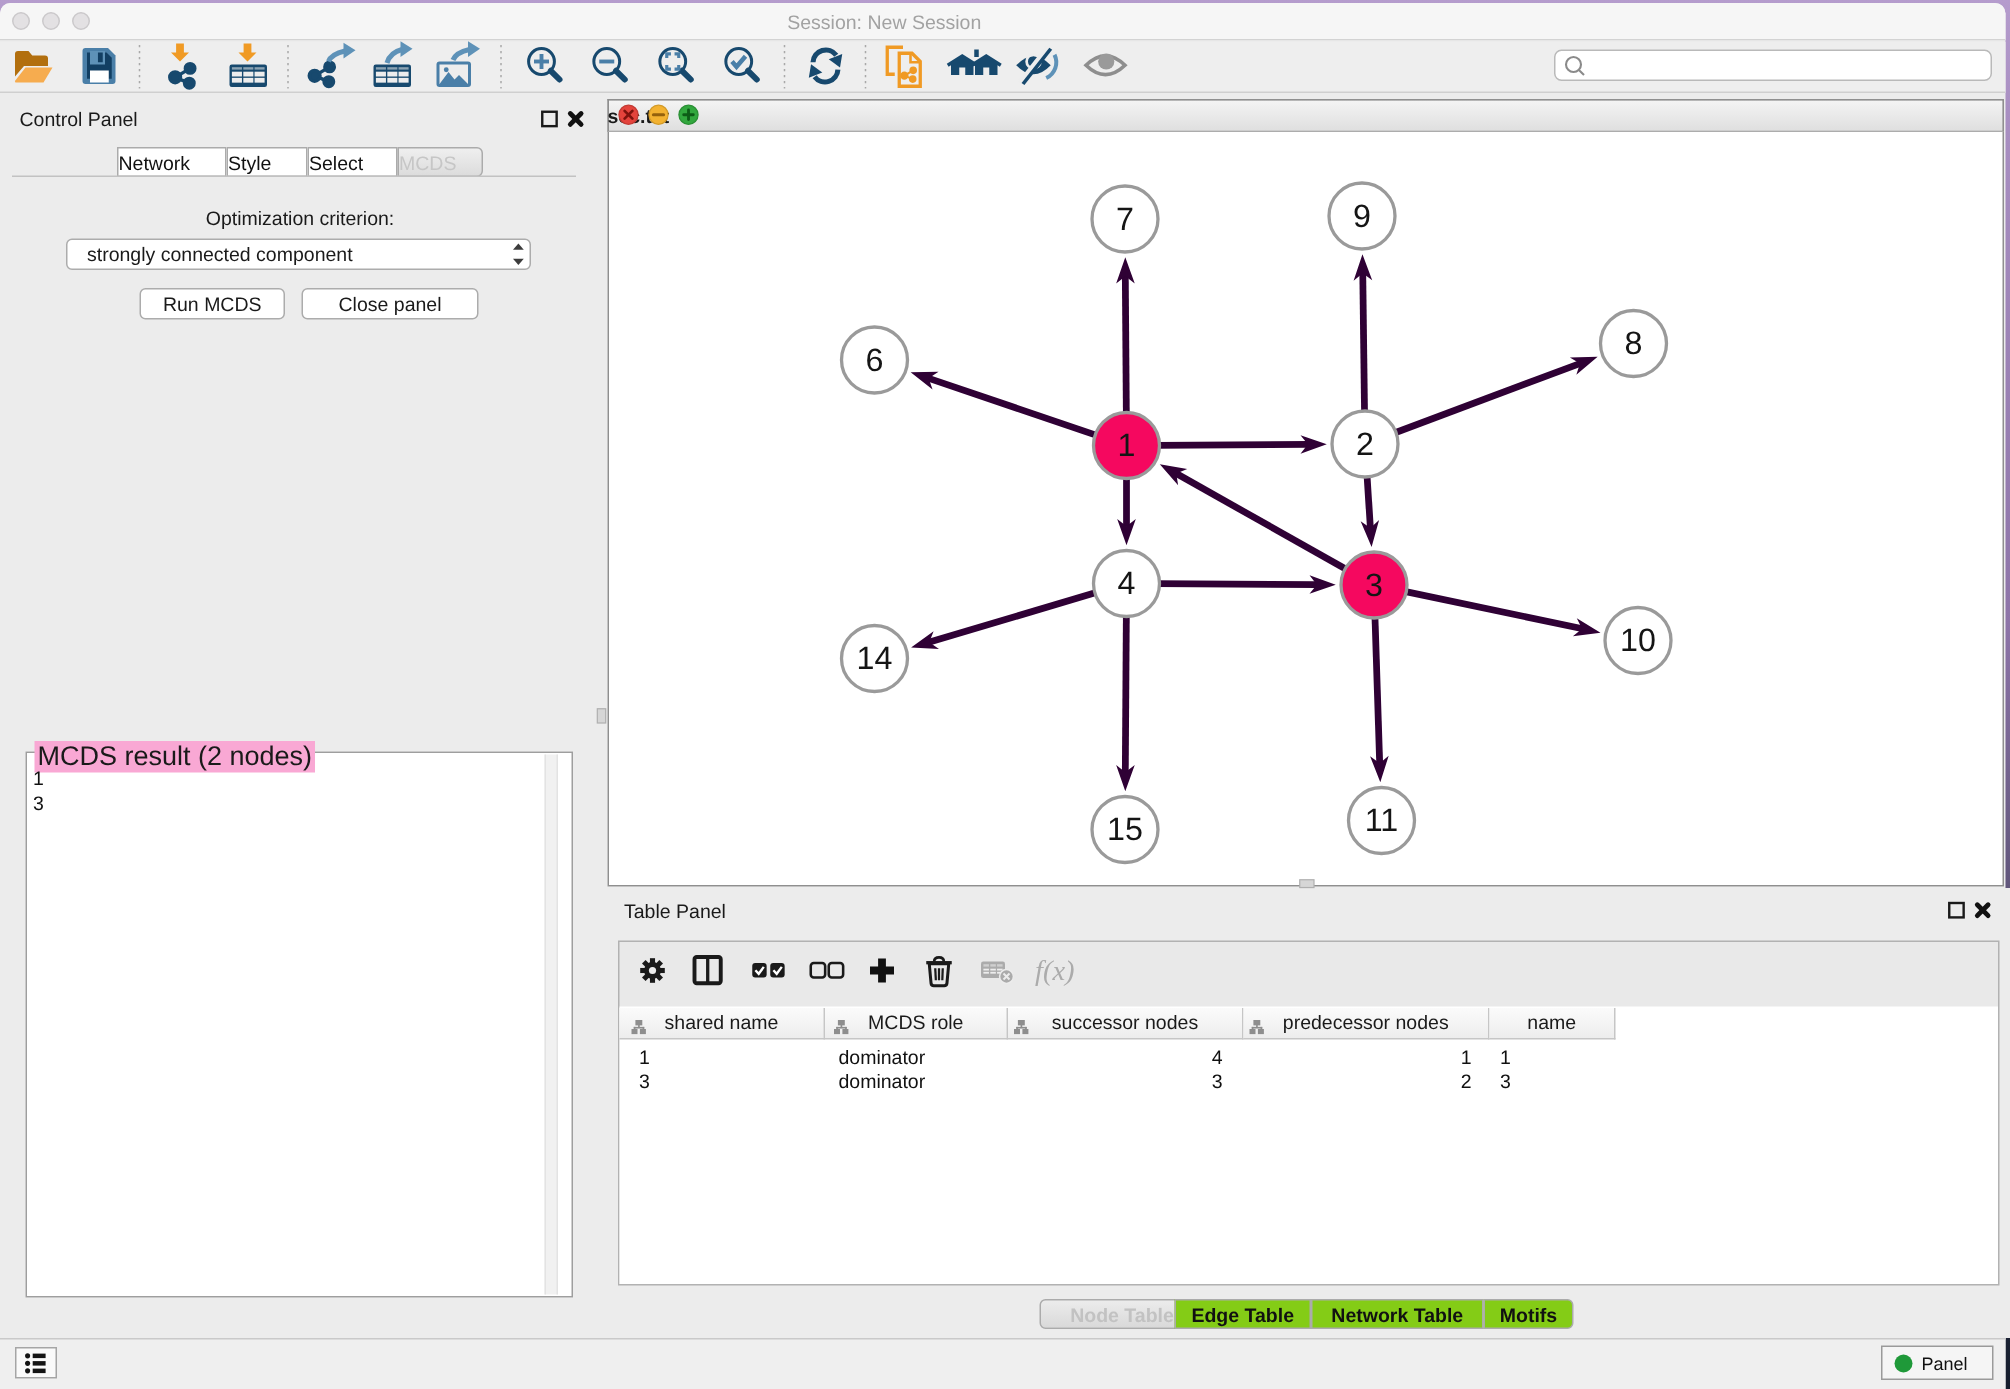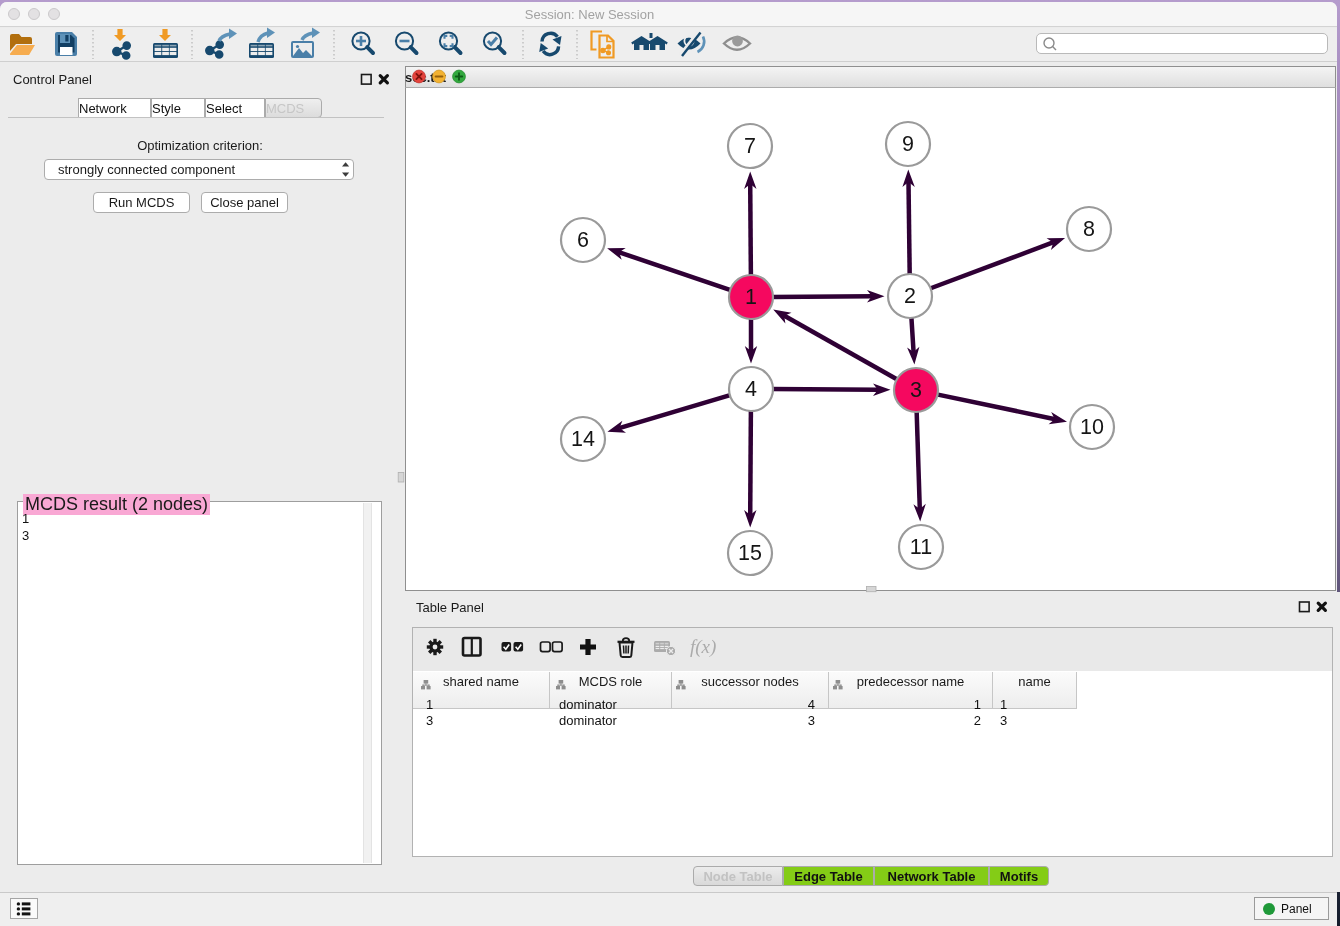--- a/index.html
+++ b/index.html
@@ -21,21 +21,21 @@
 .legend{left:23px;top:494px;background:#f9a8d4;font-size:18px;color:#1A1A1A;padding:0 2px}
 .fstext{left:22px;top:511px;font-size:13px;color:#111;line-height:16.5px}
 .fsscroll{left:363px;top:503px;width:9px;height:360px;background:#F1F1F1;border-left:1px solid #E3E3E3;border-right:1px solid #E3E3E3}
 .netwin{left:405px;top:66px;width:931px;height:525px;background:#FFFFFF;border:1px solid #8F8F8F}
 .nettitle{left:405px;top:66px;width:931px;height:22px;background:linear-gradient(#F4F4F4,#DFDFDF);border:1px solid #8F8F8F;border-bottom:1px solid #ACACAC}
 .nettext{left:405px;top:70px;width:931px;text-align:left;font-size:13px;font-weight:bold;color:#1A1A1A}
 .tpanel{left:392px;top:592px;width:948px;height:300px;background:#ECECEC}
 .tptitle{left:416px;top:600px;font-size:13px;color:#1A1A1A}
 .tbox{left:412px;top:627px;width:921px;height:230px;border:1px solid #B2B2B2;background:#E9E9E9}
 .tblarea{left:413px;top:671px;width:919px;height:185px;background:#FFFFFF}
-.th{top:672px;height:37px;background:linear-gradient(#FBFBFB,#EDEDED);border-right:1px solid #C6C6C6;border-bottom:1px solid #C6C6C6;font-size:13px;color:#1A1A1A;text-align:center;line-height:20px}
+.th{top:672px;height:21px;background:linear-gradient(#FBFBFB,#EDEDED);border-right:1px solid #C6C6C6;border-bottom:1px solid #C6C6C6;font-size:13px;color:#1A1A1A;text-align:center;line-height:20px}
 .cell{font-size:13px;color:#111}
 .btab{top:866px;height:20px;border:1px solid #ABABAB;background:#84cc16;font-size:13px;font-weight:bold;color:#111;text-align:center;line-height:19px}
 .statusbar{left:0;top:892px;width:1337px;height:34px;background:#EFEFEF;border-top:1px solid #C9C9C9}
 .listbtn{left:10px;top:898px;width:28px;height:21px;background:#FAFAFA;border:1px solid #A5A5A5}
 .membtn{left:1254px;top:897px;width:75px;height:23px;background:#F5F5F5;border:1px solid #9A9A9A;font-size:12px;color:#111}
 .memdot{left:8px;top:5px;width:12px;height:12px;border-radius:50%;background:#1F9939}
 </style></head>
 <body>
 <div class="win"></div>
 <div class="titlebar"></div>
@@ -48,21 +48,21 @@
 
 <div class="cptitle">Control Panel</div>
 <div class="tab" style="left:78px;width:73px">Network</div>
 <div class="tab" style="left:151px;width:54px">Style</div>
 <div class="tab" style="left:205px;width:60px">Select</div>
 <div class="tab seltab" style="left:265px;width:57px;border-radius:0 4px 4px 0">MCDS</div>
 <div class="tabline"></div>
 <div class="optlabel">Optimization criterion:</div>
 <div class="select">strongly connected component</div>
 <div class="btn" style="left:93px;width:97px">Run MCDS</div>
-<div class="btn" style="left:201px;width:87px">Close panel</div>
+<div class="btn" style="left:201px;width:118px">Close panel</div>
 <div class="fieldset"></div>
 <div class="fsscroll"></div>
 <div class="legend">MCDS result (2 nodes)</div>
 <div class="fstext">1<br>3</div>
 
 <div class="netwin"></div>
 <svg width="932" height="503" viewBox="406 88 932 503" style="position:absolute;left:406px;top:88px">
     <line x1="750.9" y1="277.0" x2="750.2" y2="183.7" stroke="#2F0135" stroke-width="4.5"></line>
     <polygon points="750.2,171.5 756.5,189.0 750.3,184.1 744.1,189.0" fill="#2F0135"></polygon>
     <line x1="732.1" y1="290.6" x2="618.7" y2="252.1" stroke="#2F0135" stroke-width="4.5"></line>
@@ -117,33 +117,33 @@
 <div class="nettitle"></div>
 <div class="nettext">scc.txt</div>
 
 <div class="tpanel"></div>
 <div class="tptitle">Table Panel</div>
 <div class="tbox"></div>
 <div class="tblarea"></div>
 <div class="th" style="left:413px;width:137px">shared name</div>
 <div class="th" style="left:550px;width:122px">MCDS role</div>
 <div class="th" style="left:672px;width:157px">successor nodes</div>
-<div class="th" style="left:829px;width:164px">predecessor name</div>
+<div class="th" style="left:829px;width:164px">predecessor nodes</div>
 <div class="th" style="left:993px;width:84px">name</div>
 <div class="cell" style="left:426px;top:697px">1</div>
 <div class="cell" style="left:426px;top:713px">3</div>
 <div class="cell" style="left:559px;top:697px">dominator</div>
 <div class="cell" style="left:559px;top:713px">dominator</div>
 <div class="cell" style="left:672px;top:697px;width:143px;text-align:right">4</div>
 <div class="cell" style="left:672px;top:713px;width:143px;text-align:right">3</div>
 <div class="cell" style="left:829px;top:697px;width:152px;text-align:right">1</div>
 <div class="cell" style="left:829px;top:713px;width:152px;text-align:right">2</div>
 <div class="cell" style="left:1000px;top:697px">1</div>
 <div class="cell" style="left:1000px;top:713px">3</div>
-<div class="btab" style="left:693px;width:90px;border-radius:4px 0 0 4px;background:linear-gradient(#ECECEC,#D9D9D9);color:#C2C2C2">Node Table</div>
+<div class="btab" style="left:693px;width:110px;border-radius:4px 0 0 4px;background:linear-gradient(#ECECEC,#D9D9D9);color:#C2C2C2">Node Table</div>
 <div class="btab" style="left:783px;width:91px">Edge Table</div>
 <div class="btab" style="left:874px;width:115px">Network Table</div>
 <div class="btab" style="left:989px;width:60px;border-radius:0 4px 4px 0">Motifs</div>
 
 <div class="statusbar"></div>
 <div class="listbtn"></div>
 <div class="membtn">
     <div class="memdot"></div>
     <span style="position:absolute;left:26px;top:4px">Panel</span>
   </div>

